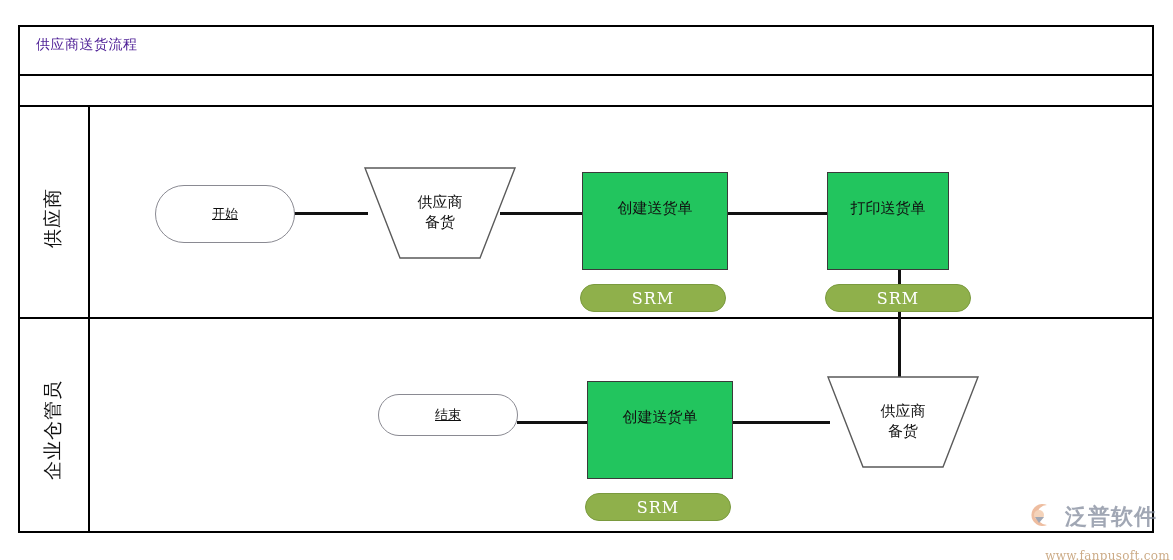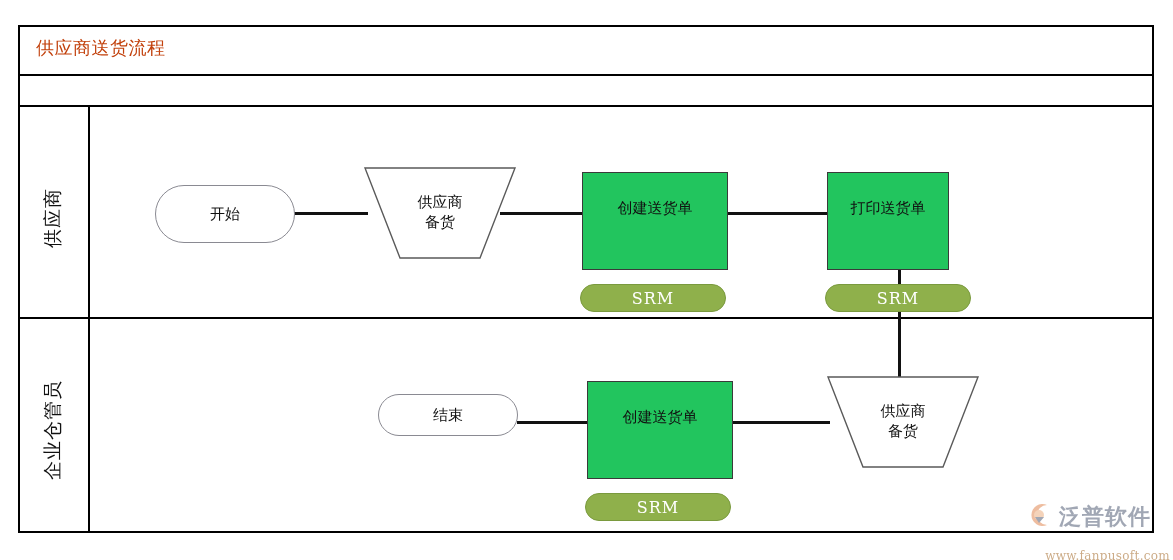--- a/index.html
+++ b/index.html
@@ -4,21 +4,21 @@
 <style>
   html,body{margin:0;padding:0;background:#ffffff;}
   body{font-family:"DejaVu Sans","Liberation Sans",sans-serif;}
   #canvas{position:relative;width:1173px;height:560px;background:#ffffff;overflow:hidden;}
 
   
   .frame{position:absolute;left:18px;top:25px;width:1136px;height:508px;
          border:2px solid #000000;box-sizing:border-box;}
   .title-row{position:absolute;left:18px;top:25px;width:1136px;height:51px;
              box-sizing:border-box;border-bottom:2px solid #000000;}
-  .title-text{position:absolute;left:36px;top:36px;font-size:18px;color:#c2410c;
+  .title-text{position:absolute;left:36px;top:36px;font-size:14px;color:#4c1d95;
               letter-spacing:.5px;white-space:nowrap;}
   .spacer-row{position:absolute;left:18px;top:76px;width:1136px;height:31px;
               box-sizing:border-box;border-bottom:2px solid #000000;}
 
   
   .col-divider{position:absolute;left:88px;top:107px;width:2px;height:426px;background:#000000;}
   
   .lane-divider{position:absolute;left:18px;top:317px;width:1136px;height:2px;background:#000000;}
 
   
@@ -26,40 +26,40 @@
               transform-origin:center center;transform:rotate(-90deg);white-space:nowrap;
               letter-spacing:1px;}
 
   
   .line-h{position:absolute;height:3px;background:#111111;}
   .line-v{position:absolute;width:3px;background:#111111;}
 
   
   .terminator{position:absolute;box-sizing:border-box;border:1px solid #8a8a92;
               border-radius:40px;background:#ffffff;display:flex;align-items:center;
-              justify-content:center;font-size:15px;color:#111111;}
+              justify-content:center;font-size:13px;color:#111111;text-decoration:underline;}
   .process{position:absolute;box-sizing:border-box;border:1px solid #3a3a3a;
            background:#22c55e;}
   .process .ptext{position:absolute;left:0;right:0;top:26px;text-align:center;
                   font-size:15px;color:#111111;}
   .trapezoid{position:absolute;}
   .trapezoid svg{display:block;}
   .trap-text{position:absolute;left:0;right:0;text-align:center;font-size:15px;
              color:#111111;line-height:20px;}
 
   
   .srm{position:absolute;box-sizing:border-box;height:28px;border-radius:14px;
        background:#8FB council;}
   .srm{background:#8FB04B;border:1px solid #7a9a3e;display:flex;align-items:center;
        justify-content:center;color:#ffffff;font-size:16px;letter-spacing:1px;
        font-family:"DejaVu Serif","Liberation Serif",serif;margin-top:39px;}
 
   
   .wm{position:absolute;left:1025px;top:500px;width:145px;height:52px;opacity:.72;}
-  .wm-row{display:flex;align-items:center;gap:4px;}
+  .wm-row{display:flex;align-items:center;gap:10px;}
   .wm-text{font-size:22px;color:#7d8698;font-weight:bold;letter-spacing:1px;
            font-family:"DejaVu Sans","Liberation Sans",sans-serif;}
   .wm-url{margin-top:15px;font-size:12px;color:#b98c5a;letter-spacing:.3px;
           font-family:"DejaVu Serif","Liberation Serif",serif;text-align:right;}
 </style>
 </head>
 <body>
 
 <div id="canvas">
 

